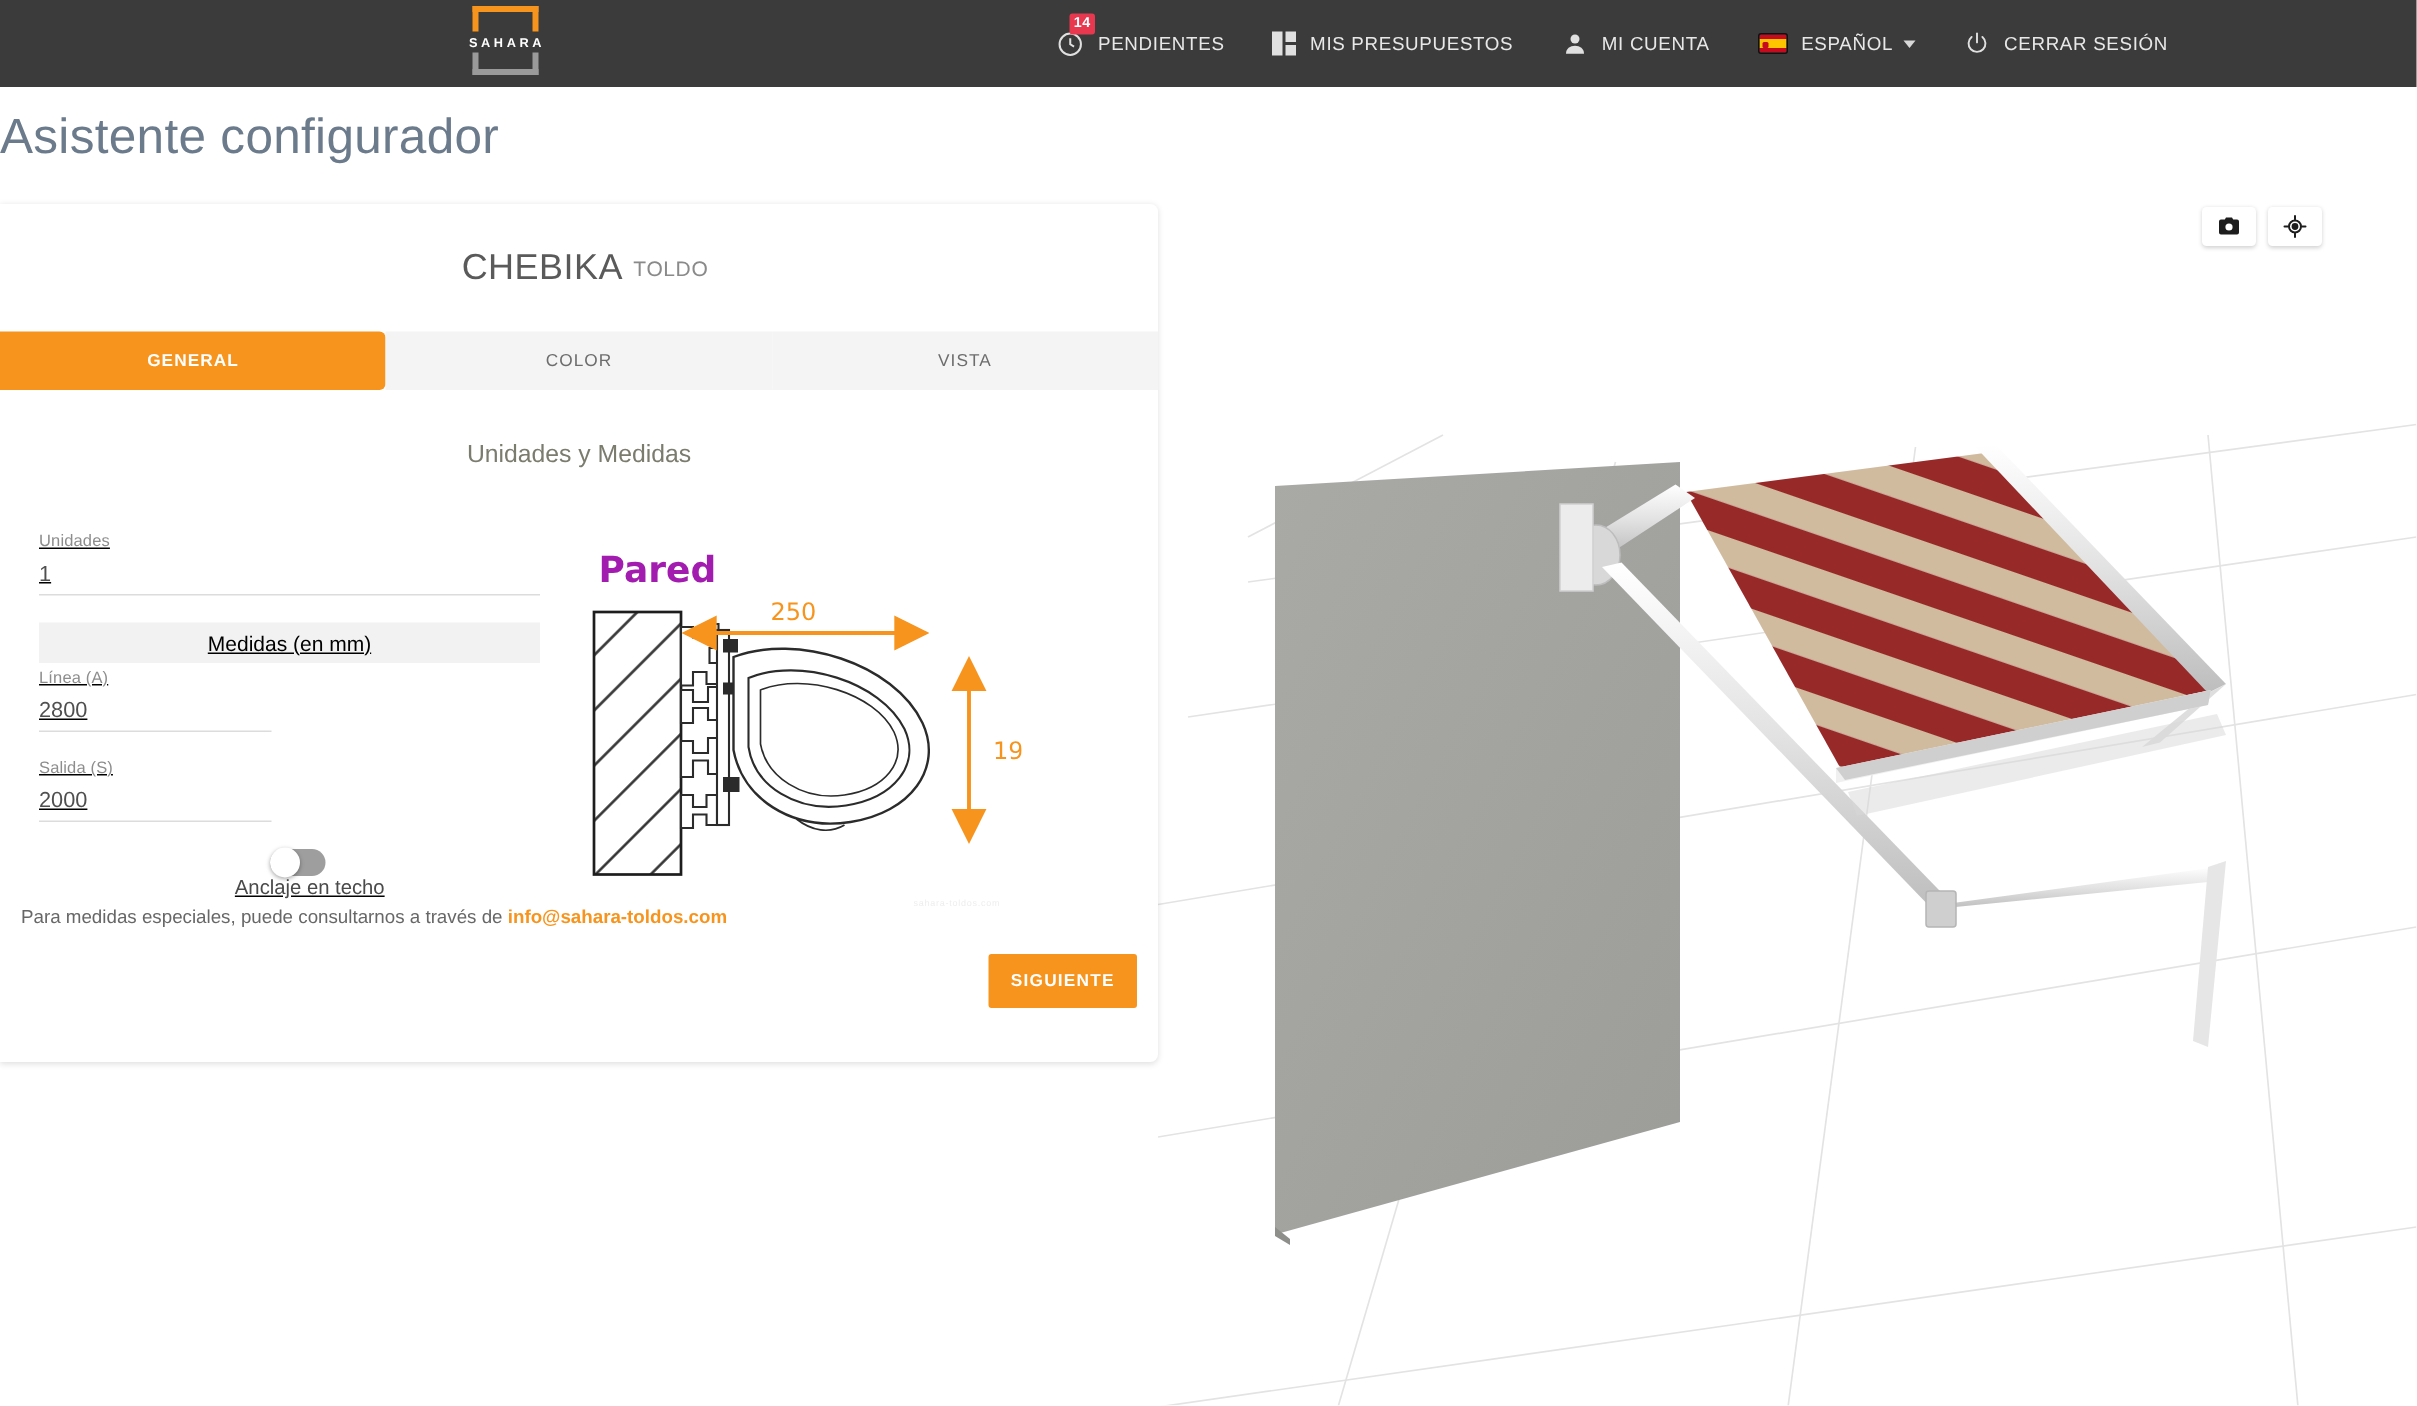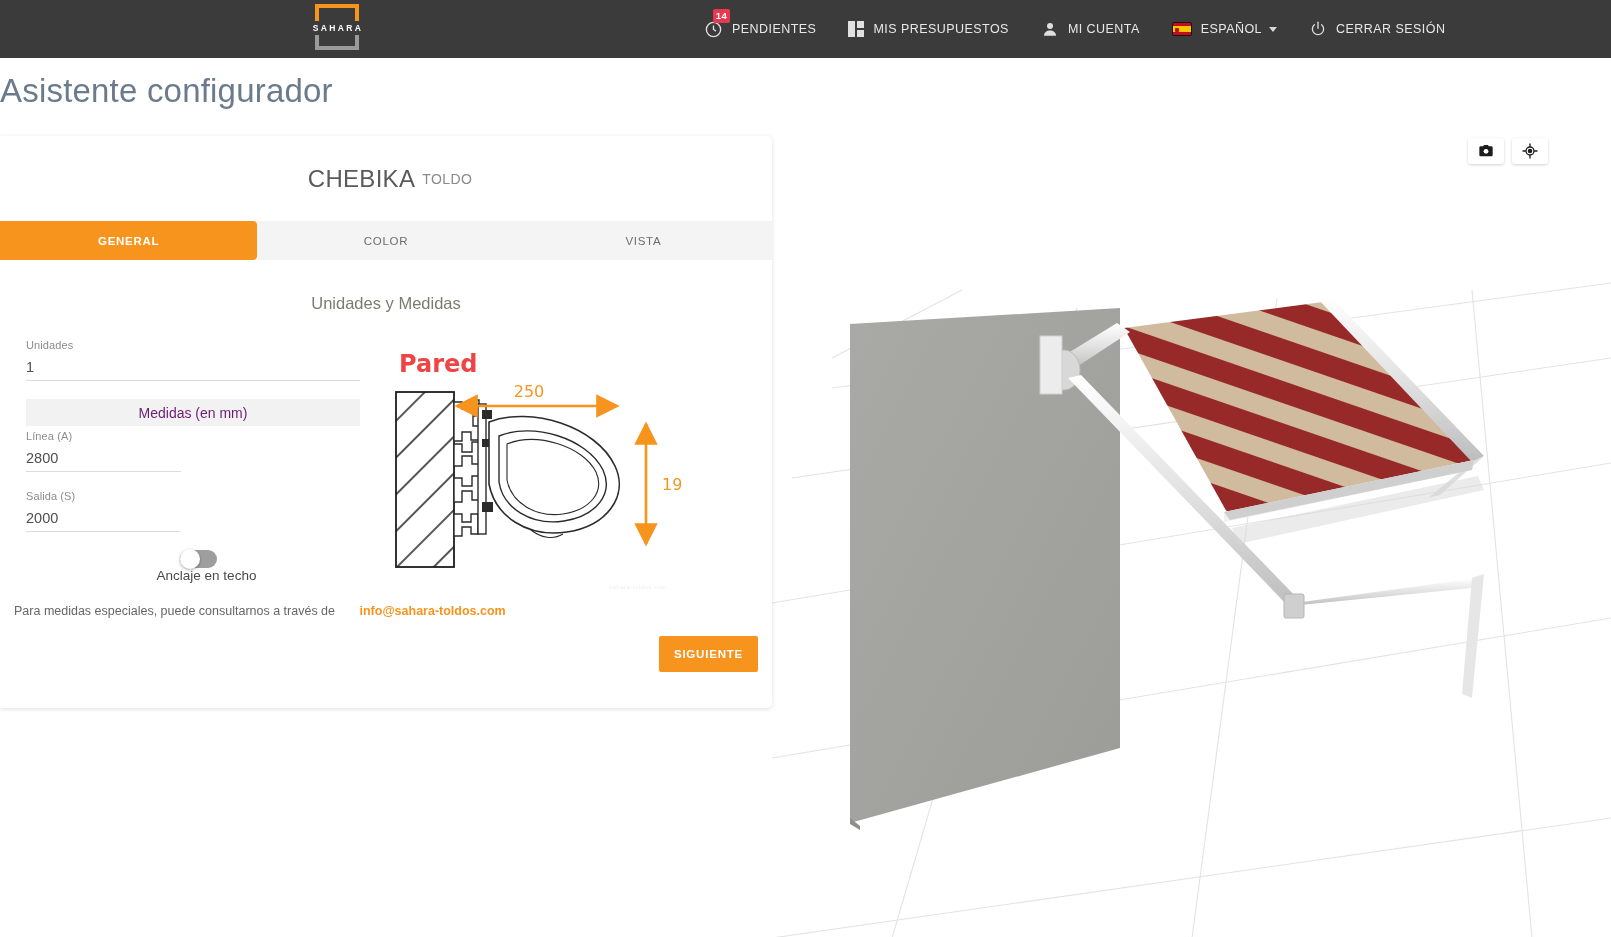--- a/index.html
+++ b/index.html
@@ -104,70 +104,70 @@
   .tab.active {
     background: #f7941e; color: #ffffff; font-weight: 700;
     border-top-right-radius: 4px; border-bottom-right-radius: 4px;
   }
 
   .section-title {
     text-align: center; font-size: 16.5px; color: #7b7b6e;
     margin-top: 34px; font-weight: 400;
   }
 
-  .body-row { display: flex; padding: 0 0 0 26px; margin-top: 26px; }
+  .body-row { display: flex; padding: 0 0 0 26px; margin-top: 42px; text-decoration: underline; }
   .form-col { width: 345px; }
   .diagram-col { flex: 1; position: relative; }
 
   .fld { margin-bottom: 18px; }
   .fld-label { font-size: 11px; color: #8d8d8d; letter-spacing: .1px; }
   .fld-value {
     font-size: 14.5px; color: #4f4f4f; padding: 8px 0 5px 0;
     border-bottom: 1px solid #dcdcdc;
   }
   .fld.wide .fld-value { width: 334px; }
   .fld.narrow .fld-value { width: 155px; }
 
   .measures-bar {
     background: #f2f2f2; height: 27px; width: 334px;
     display: flex; align-items: center; justify-content: center;
-    font-size: 14px; color: #701a75; margin-bottom: 4px;
+    font-size: 14px; color: #000000; margin-bottom: 4px;
   }
 
   .toggle-row { display: flex; align-items: center; margin-top: 12px; flex-direction: column; }
   .toggle {
     width: 37px; height: 18px; background: #9e9e9e;
     border-radius: 10px; position: relative; cursor: pointer;
   }
   .toggle .knob {
     position: absolute; left: 0; top: -1px;
     width: 20px; height: 20px; border-radius: 50%;
     background: #ffffff; box-shadow: 0 1px 3px rgba(0,0,0,.35);
   }
   .toggle-label { margin-left: 16px; font-size: 13.5px; color: #4a4a4a; }
 
   .note {
     position: absolute; left: 14px; top: 468px;
     font-size: 12.5px; color: #676767;
   }
-  .note a { color: #f7941e; text-decoration: none; font-weight: 700; margin-left: 21px; }
+  .note a { color: #f7941e; text-decoration: none; font-weight: 700; }
 
   .next-btn {
     position: absolute; right: 14px; bottom: 36px;
     width: 99px; height: 36px; background: #f7941e;
     color: #ffffff; font-size: 11.5px; font-weight: 700; letter-spacing: .8px;
     display: flex; align-items: center; justify-content: center;
     border: none; cursor: pointer; border-radius: 2px;
   }
 
   
   .diagram { position: absolute; left: 10px; top: 5px; }
   .pared-label {
     position: absolute; left: 18px; top: 6px;
-    font-size: 24px; font-weight: 700; color: #ef4444;
+    font-size: 24px; font-weight: 700; color: #a21caf;
     font-family: "DejaVu Sans", sans-serif;
   }
   .watermark {
     position: absolute; left: 228px; top: 240px;
     font-size: 6px; color: #eeeeee; letter-spacing: .5px;
   }
 
   
   .viewport {
     position: absolute; left: 772px; top: 58px;

